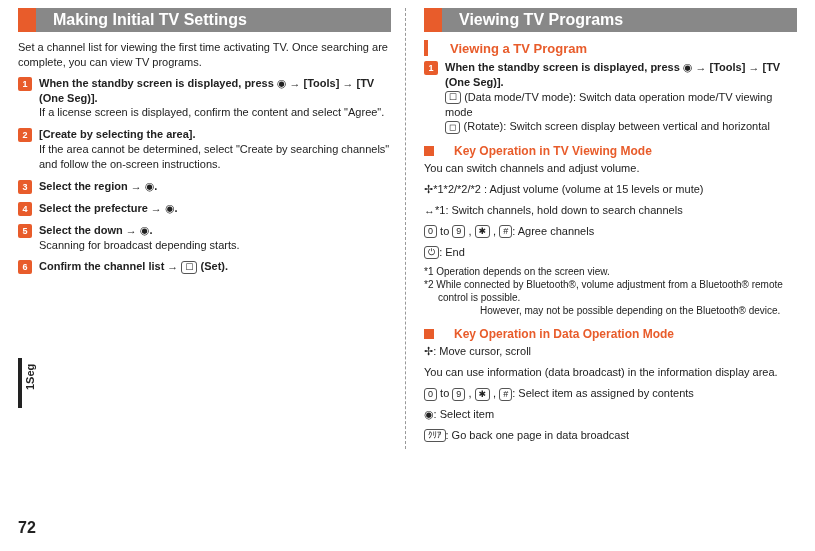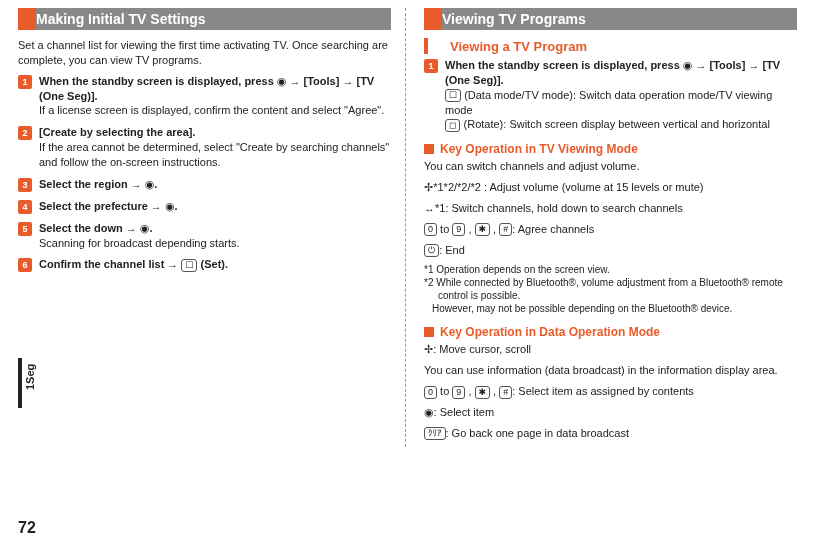--- a/index.html
+++ b/index.html
@@ -29,43 +29,43 @@
   }
   .section-header .accent {
     width: 18px;
     background: #e85c2b;
   }
   .section-header .title {
     flex: 1;
     background: #888;
     color: #fff;
     font-weight: bold;
-    font-size: 14px;
-    padding: 3px 0;
+    font-size: 16px;
+    padding: 3px 17px;
   }
   .sub-orange {
     display: flex;
     align-items: center;
     gap: 22px;
     margin: 8px 0 4px 0;
   }
   .sub-orange .bar {
     width: 4px;
     height: 16px;
     background: #e85c2b;
   }
   .sub-orange .txt {
     color: #e85c2b;
     font-weight: bold;
     font-size: 13px;
   }
   .sub-sq {
     display: flex;
     align-items: center;
-    gap: 6px;
+    gap: 20px;
     margin: 10px 0 3px 0;
   }
   .sub-sq .sq {
     width: 10px;
     height: 10px;
     background: #e85c2b;
   }
   .sub-sq .txt {
     color: #e85c2b;
     font-weight: bold;
@@ -221,21 +221,21 @@
       <div class="sq"></div>
       <div class="txt">Key Operation in TV Viewing Mode</div>
     </div>
     <p class="para">You can switch channels and adjust volume.</p>
     <p class="para"><span class="sym">✢</span><span>*1*2/*2/*2 : Adjust volume (volume at 15 levels or mute)</span></p>
     <p class="para"><span class="sym">↔</span><span>*1: Switch channels, hold down to search channels</span></p>
     <p class="para"><span class="key">0</span><span> to </span><span class="key">9</span><span> , </span><span class="key">✱</span><span> , </span><span class="key">#</span><span>: Agree channels</span></p>
     <p class="para"><span class="key">⏻</span><span>: End</span></p>
     <p class="foot">*1  Operation depends on the screen view.</p>
     <p class="foot">*2  While connected by Bluetooth®, volume adjustment from a Bluetooth® remote control is possible.</p>
-    <p class="foot" style="padding-left:22px;">However, may not be possible depending on the Bluetooth® device.</p>
+    <p class="foot" style="padding-left:22px;margin-left:48px;">However, may not be possible depending on the Bluetooth® device.</p>
 
     <div class="sub-sq">
       <div class="sq"></div>
       <div class="txt">Key Operation in Data Operation Mode</div>
     </div>
     <p class="para"><span class="sym">✢</span><span>: Move cursor, scroll</span></p>
     <p class="para">You can use information (data broadcast) in the information display area.</p>
     <p class="para"><span class="key">0</span><span> to </span><span class="key">9</span><span> , </span><span class="key">✱</span><span> , </span><span class="key">#</span><span>: Select item as assigned by contents</span></p>
     <p class="para"><span class="sym">◉</span><span>: Select item</span></p>
     <p class="para"><span class="key">ｸﾘｱ</span><span>: Go back one page in data broadcast</span></p>

